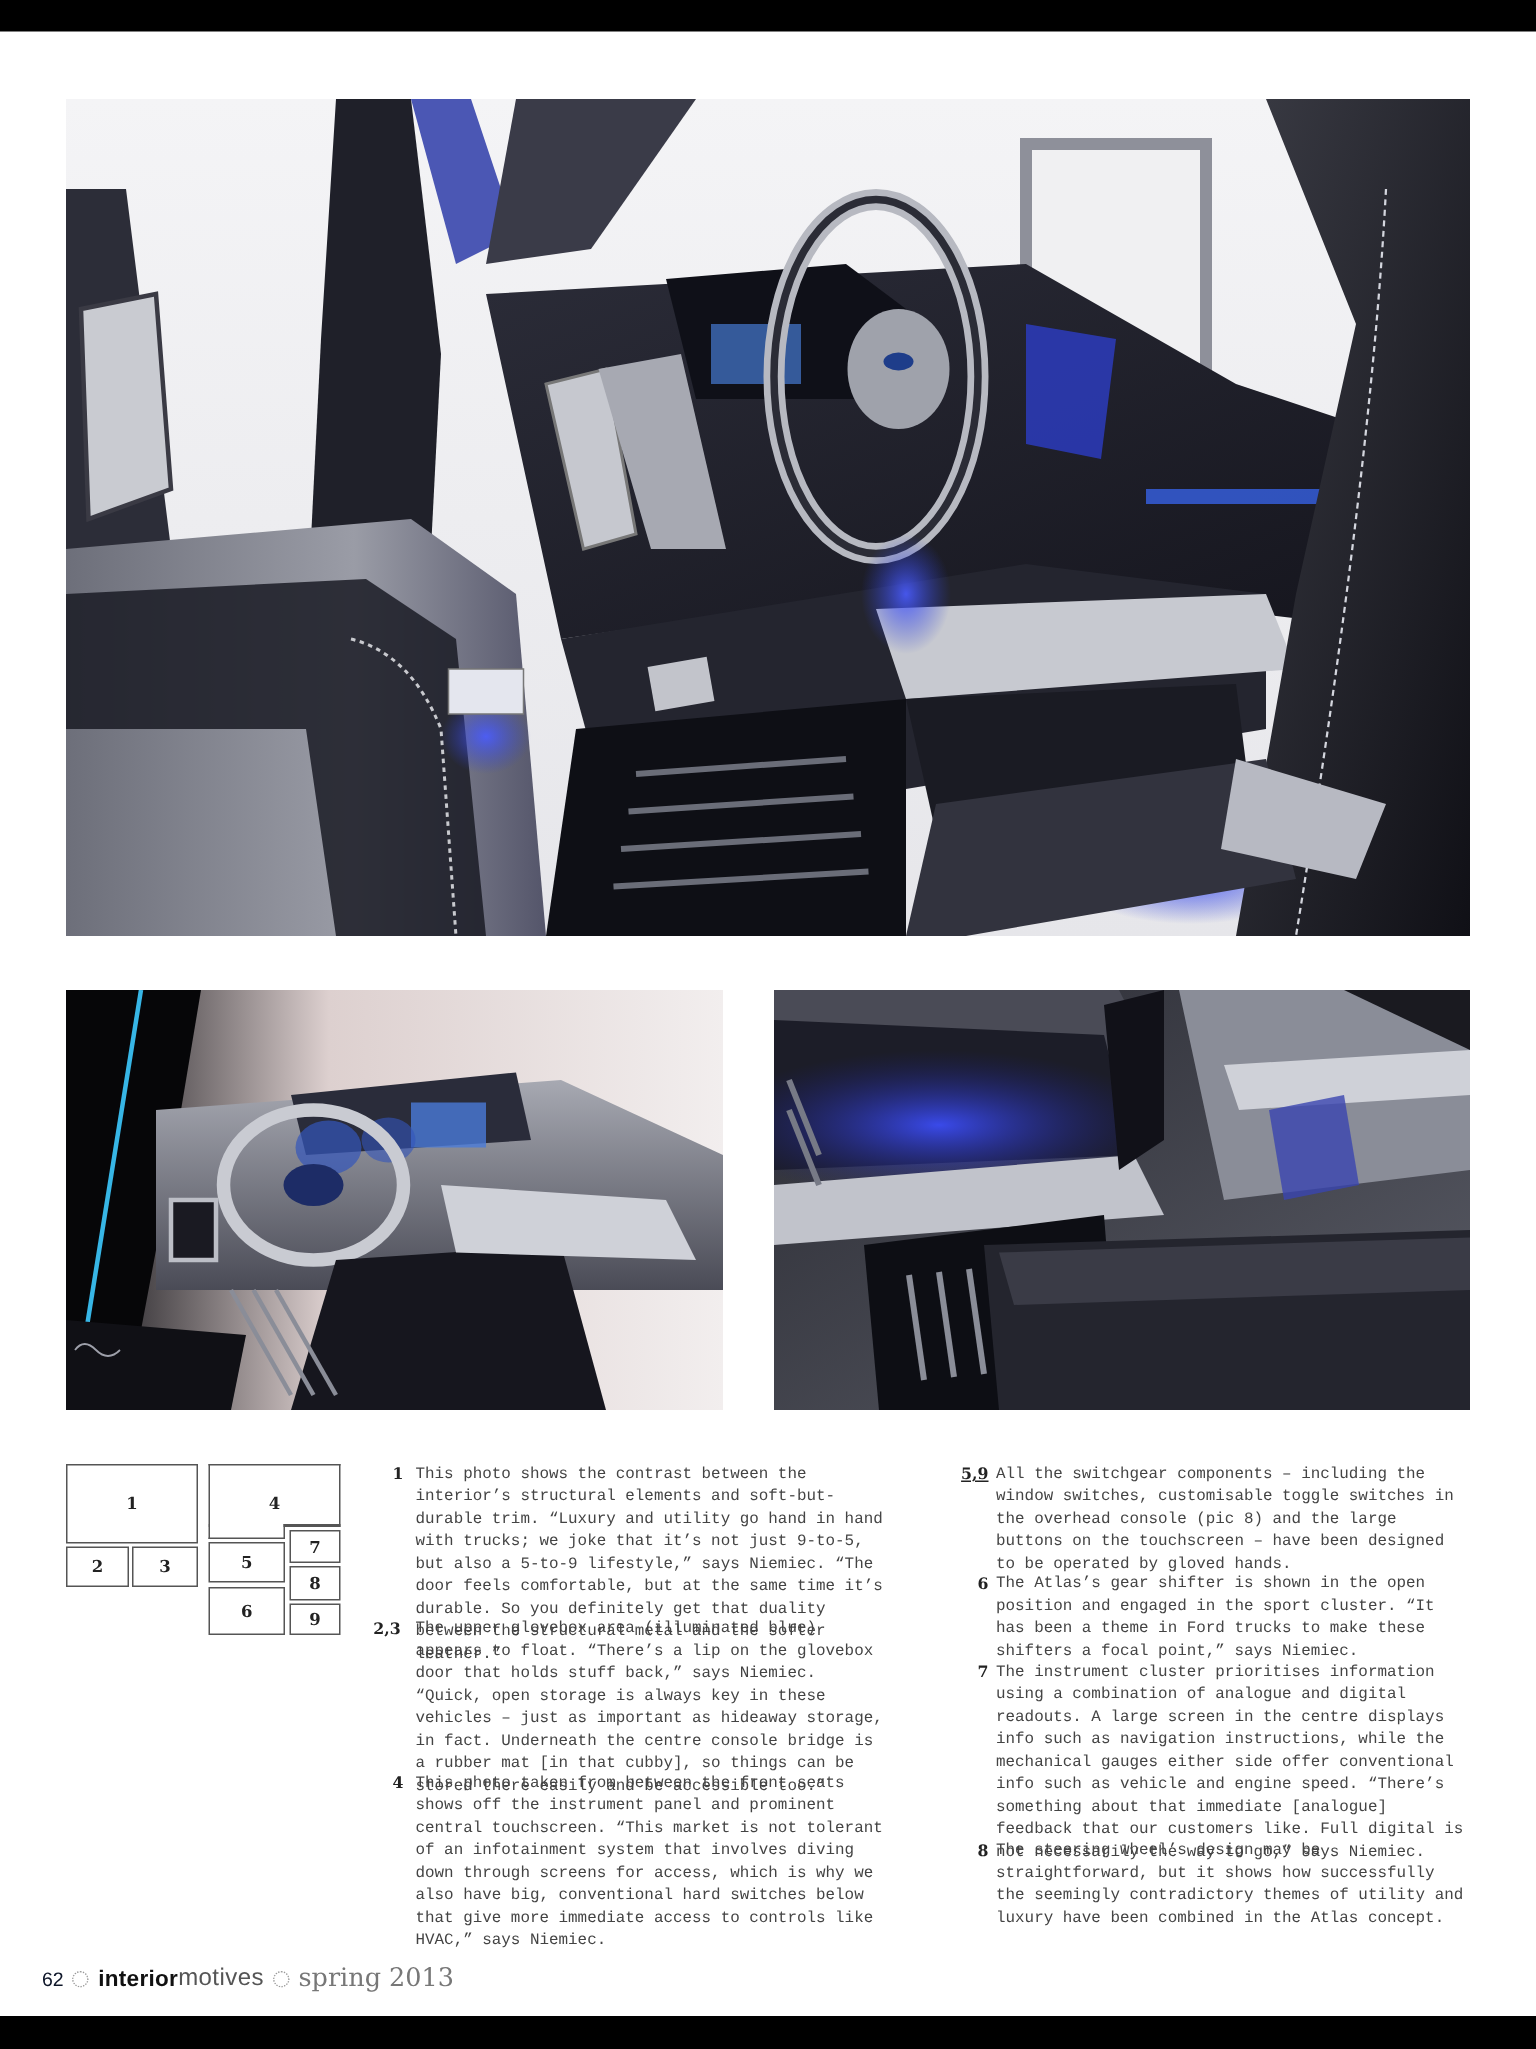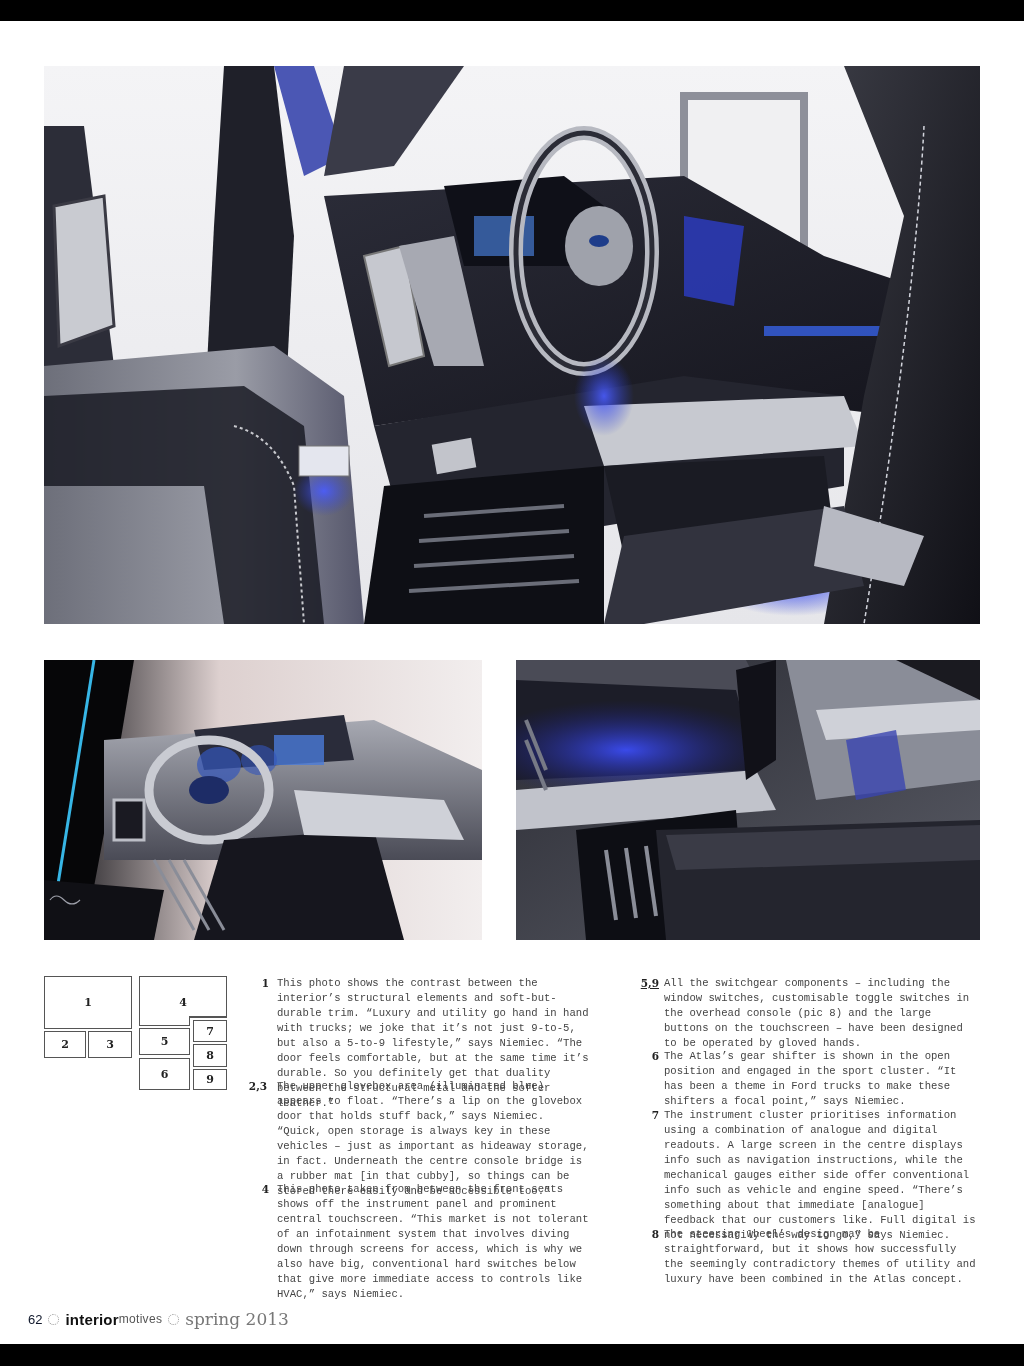--- a/index.html
+++ b/index.html
@@ -21,21 +21,21 @@
           font-family:"DejaVu Serif", serif; font-weight:bold; font-size:11px; color:#222; }
 
   .caption { position:absolute; font-size:10.6px; line-height:15px; color:#444; }
   .caption .num { position:absolute; text-align:right; font-family:"DejaVu Serif", serif; font-weight:bold; font-size:10.5px; color:#222; }
   .caption .txt { display:block;font-family:Liberation Mono, monospace; }
 
   .footer { position:absolute; left:28px; top:1310px; height:18px; display:flex; align-items:center; white-space:nowrap; }
   .footer .pg { font-size:13px; color:#0f172a; }
   .footer .dot { width:11px; height:11px; border:1.5px dotted #999; border-radius:50%; margin:0 6px; box-sizing:border-box; }
   .footer .brand-a { font-size:15px; font-weight:bold; color:#111; letter-spacing:0.2px; }
-  .footer .brand-b { font-size:12px; color:#555; letter-spacing:0.3px; }
+  .footer .brand-b { font-size:16px; color:#555; letter-spacing:0.3px; }
   .footer .issue { font-family:"DejaVu Serif", serif; font-size:17px; color:#777; }
 </style>
 </head>
 <body>
 
 <div class="bar-top"></div>
 
 <div class="photo" id="photo-1" title="Wide interior view from the open driver door showing door trim, dashboard, steering wheel, centre console and seats with blue ambient lighting">
   <svg viewBox="0 0 936 558" preserveAspectRatio="none">
     <defs>

